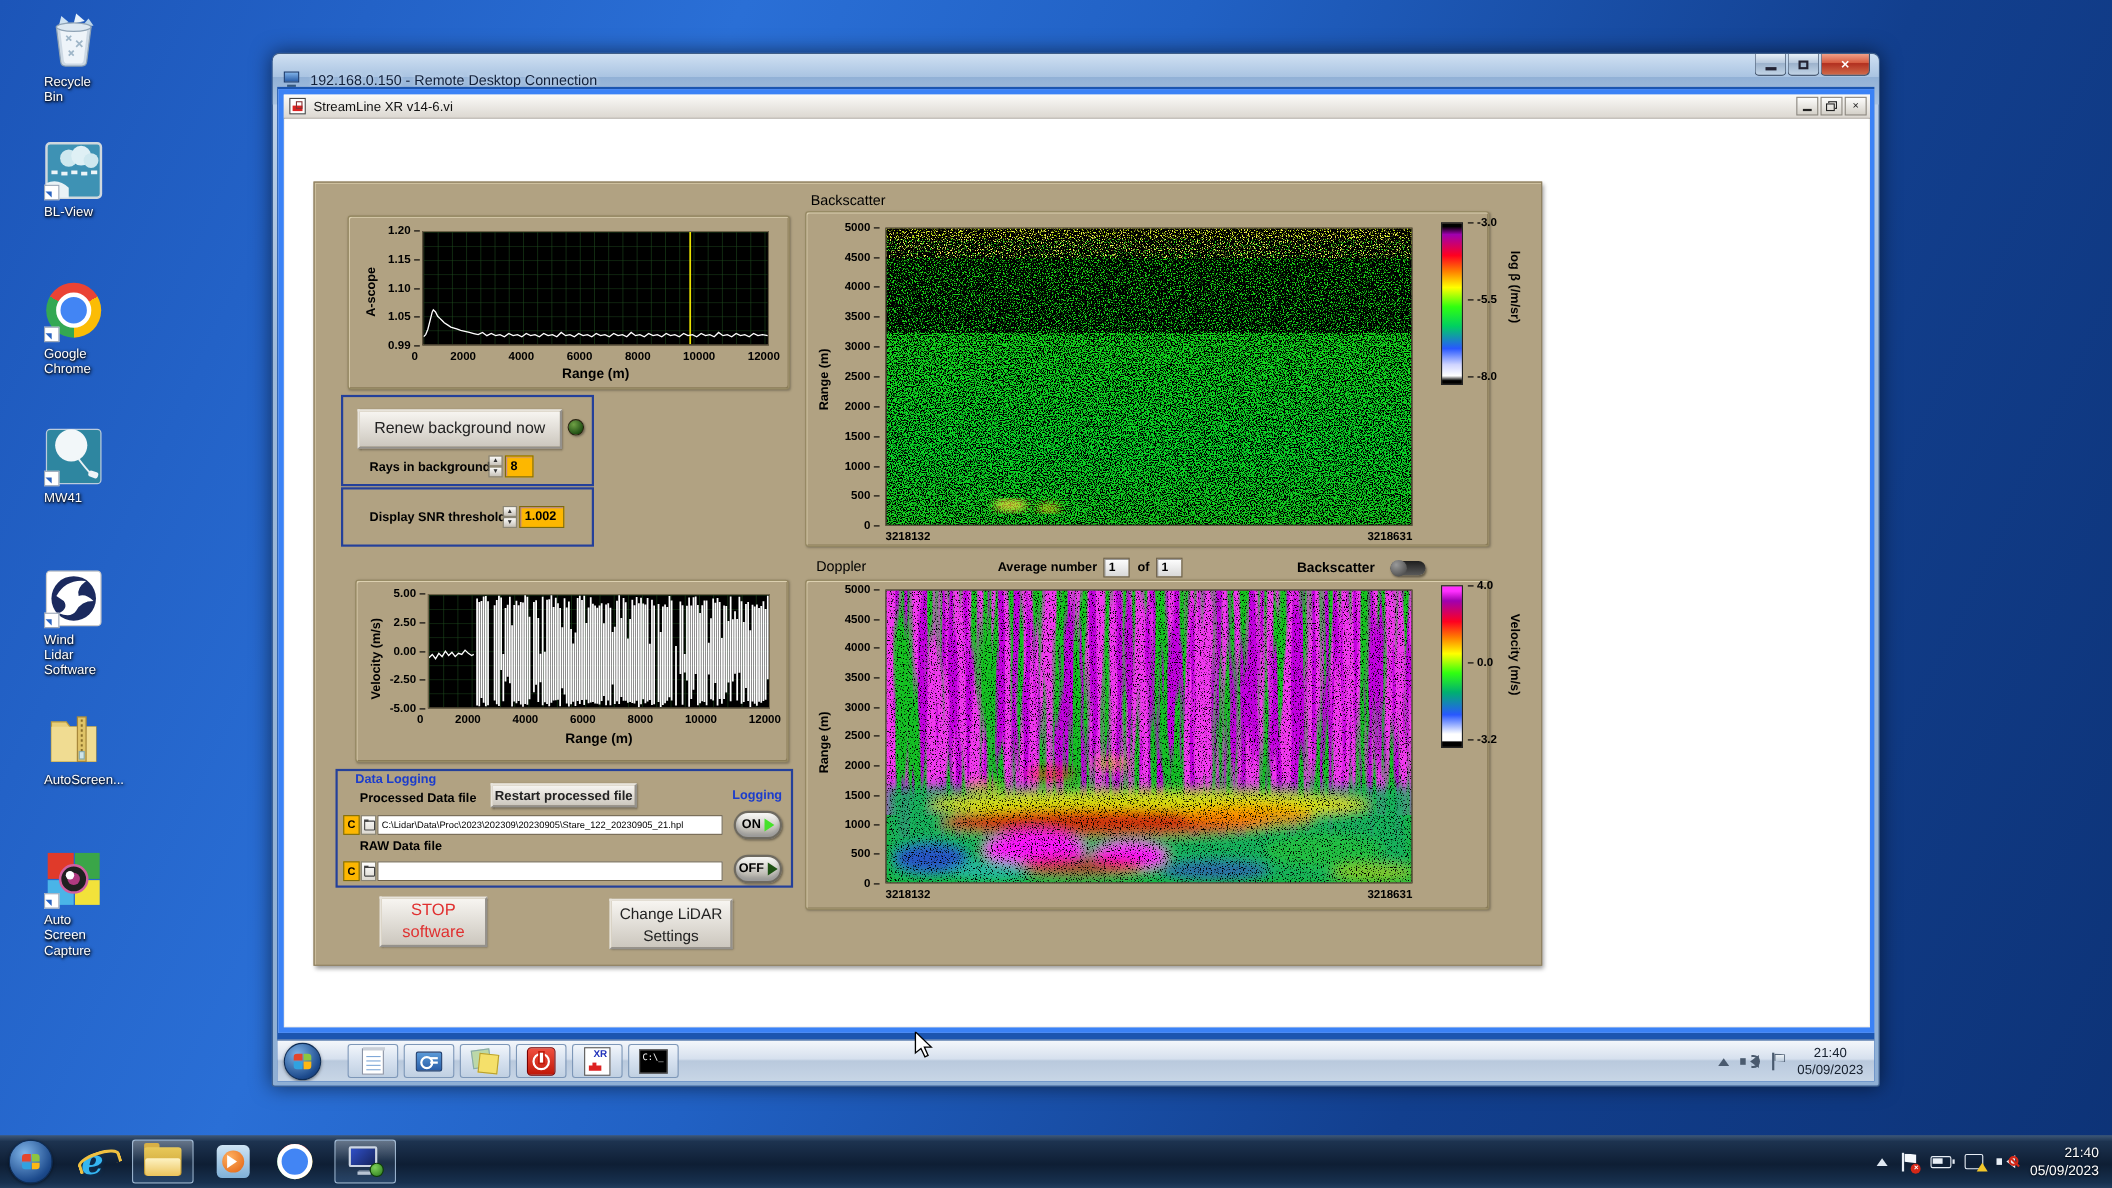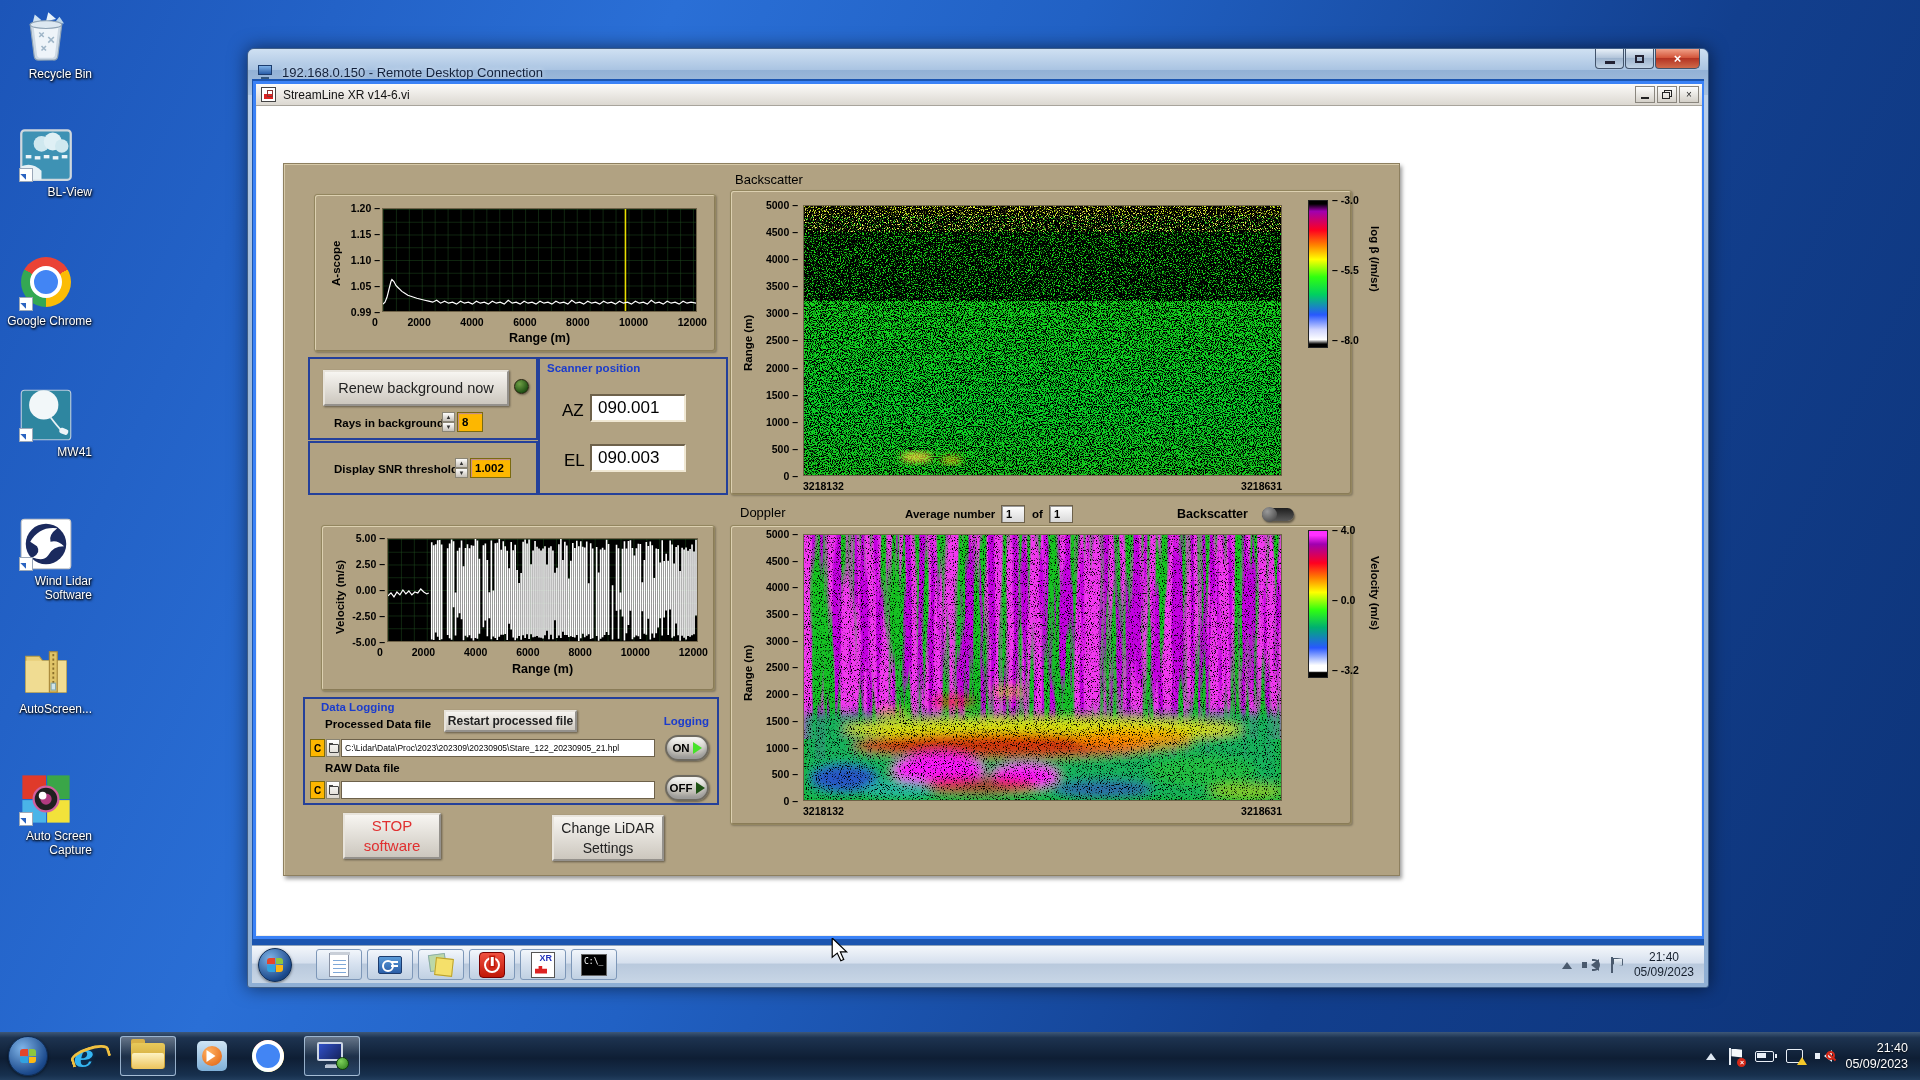--- a/index.html
+++ b/index.html
@@ -1,21 +1,21 @@
 <!DOCTYPE html>
 <html><head>
 <meta charset="utf-8">
 <style>
   * { margin:0; padding:0; box-sizing:border-box; }
   html,body { width:1920px; height:1080px; overflow:hidden; font-family:"Liberation Sans", sans-serif; }
   #screen { position:absolute; inset:0; width:1920px; height:1080px;
     background:linear-gradient(115deg,#1c55b8 0%,#2a6fd6 28%,#2161c4 45%,#123f8e 72%,#0d3377 100%); }
 
   
-  .dicon { position:absolute; width:92px; text-align:right; cursor:pointer; }
+  .dicon { position:absolute; width:92px; text-align:left; cursor:pointer;padding-left:40px; }
   .dicon .img { width:54px; height:54px; margin:0 auto; position:relative; }
   .dicon .lbl { margin-top:3px; font-size:12px; color:#fff; text-shadow:0 1px 2px #000,1px 1px 3px #000; line-height:14px; }
   .shortcut { position:absolute; left:0; bottom:0; width:14px; height:14px; background:#fff; border:1px solid #9aa7b8; display:flex; align-items:center; justify-content:center; }
   .shortcut:before { content:""; width:0; height:0; border:4px solid transparent; border-bottom-color:#2a63c0; transform:rotate(45deg); margin-top:-2px; }
   .chrome-ball { width:50px; height:50px; border-radius:50%; margin:2px auto;
      background:conic-gradient(from -60deg,#ea4335 0 120deg,#fbbc05 120deg 240deg,#34a853 240deg 360deg); position:relative; }
   .chrome-ball:after { content:""; position:absolute; left:50%; top:50%; width:24px; height:24px; transform:translate(-50%,-50%);
      background:#4285f4; border:4px solid #fff; border-radius:50%; }
 
   
@@ -30,21 +30,21 @@
   .rdp-icon .base { position:absolute; left:3px; bottom:0; width:8px; height:2px; background:#35587e; }
   .rdp-btns { position:absolute; right:8px; top:0; display:flex; }
   .capbtn { width:29px; height:20px; border:1px solid #42536b; border-top:none; background:linear-gradient(#e8f0f8,#b4c6db 45%,#9cb2cc 46%,#c2d4e6); display:flex; align-items:center; justify-content:center; border-radius:0 0 4px 4px; margin-left:1px; cursor:pointer; }
   .capbtn.close { width:45px; background:linear-gradient(#f0a088,#d4573c 45%,#b23020 46%,#d06a4a); color:#fff; font-weight:bold; font-size:13px; border-radius:0 0 5px 4px; }
   .glyph-min { width:10px; height:3px; background:#223; margin-top:8px; }
   .glyph-max { width:9px; height:8px; border:2px solid #223; }
 
   .session { position:absolute; left:4px; right:4px; top:30px; bottom:4px; background:#1b55b0; overflow:hidden; }
 
   
-  .appwin { position:absolute; left:1px; top:2px; width:1452px; height:858px; background:#f2f0ec; border:3px solid #3b82f6;padding-left:24px; }
+  .appwin { position:absolute; left:1px; top:2px; width:1452px; height:858px; background:#f2f0ec; border:5px solid #3b82f6;padding-left:24px; }
   .app-titlebar { position:absolute; left:0; top:0; right:0; height:22px; background:linear-gradient(#fbfaf8,#dcd8d1); border-bottom:1px solid #a8a49c; display:flex; align-items:center; padding-left:5px; }
   .vi-icon { width:15px; height:15px; background:#fff; border:1px solid #444; position:relative; }
   .vi-icon:before { content:""; position:absolute; left:2px; bottom:2px; width:9px; height:5px; background:#d22; }
   .vi-icon:after { content:""; position:absolute; right:2px; top:2px; width:4px; height:5px; border:1px solid #833; }
   .app-title { font-size:12px; color:#111; margin-left:7px; }
   .app-btns { position:absolute; right:3px; top:2px; display:flex; gap:2px; }
   .abtn { width:20px; height:17px; background:linear-gradient(#fdfdfc,#d4d0c8); border:1px solid #8a867e; display:flex; align-items:center; justify-content:center; font-size:10px; color:#222; cursor:pointer; }
   .abtn .mini { width:8px; height:2px; background:#222; margin-top:7px; }
   .abtn .rest { width:8px; height:7px; border:1px solid #222; box-shadow:2px -2px 0 -1px #f2f0ec,2px -2px 0 0 #222; margin:2px 2px 0 0; }
 
@@ -360,31 +360,20 @@
               <div class="lv-label" style="left:24px;top:20px;">Display SNR threshold</div>
               <div class="spin" style="left:145px;top:15px;">
                   <i>▲</i>
                   <i>▼</i>
                 </div>
               <div class="orange" style="left:160px;top:15px;width:41px;height:20px;">
                   <span>1.002</span>
                 </div>
             </div>
 
-            <div class="blue-box" style="left:254px;top:193px;width:190px;height:138px;">
-              <div class="blue-label" style="left:7px;top:3px;">Scanner position</div>
-              <div class="sec-title" style="left:22px;top:42px;font-size:17px;">AZ</div>
-              <div class="win-field" style="left:50px;top:35px;width:96px;height:28px;">
-                  <span>090.001</span>
-                </div>
-              <div class="sec-title" style="left:24px;top:92px;font-size:17px;">EL</div>
-              <div class="win-field" style="left:50px;top:85px;width:96px;height:28px;">
-                  <span>090.003</span>
-                </div>
-            </div>
 
             <div class="frame" style="left:37px;top:361px;width:394px;height:166px;"></div>
             <div class="rot270" style="left:50px;top:470px;">Velocity (m/s)</div>
             <div class="ticks-col" style="left:58px;top:368px;width:43px;height:116px;">
               <span>5.00</span>
                 <span>2.50</span>
                 <span>0.00</span>
                 <span>-2.50</span>
                 <span>-5.00</span>
             </div>

